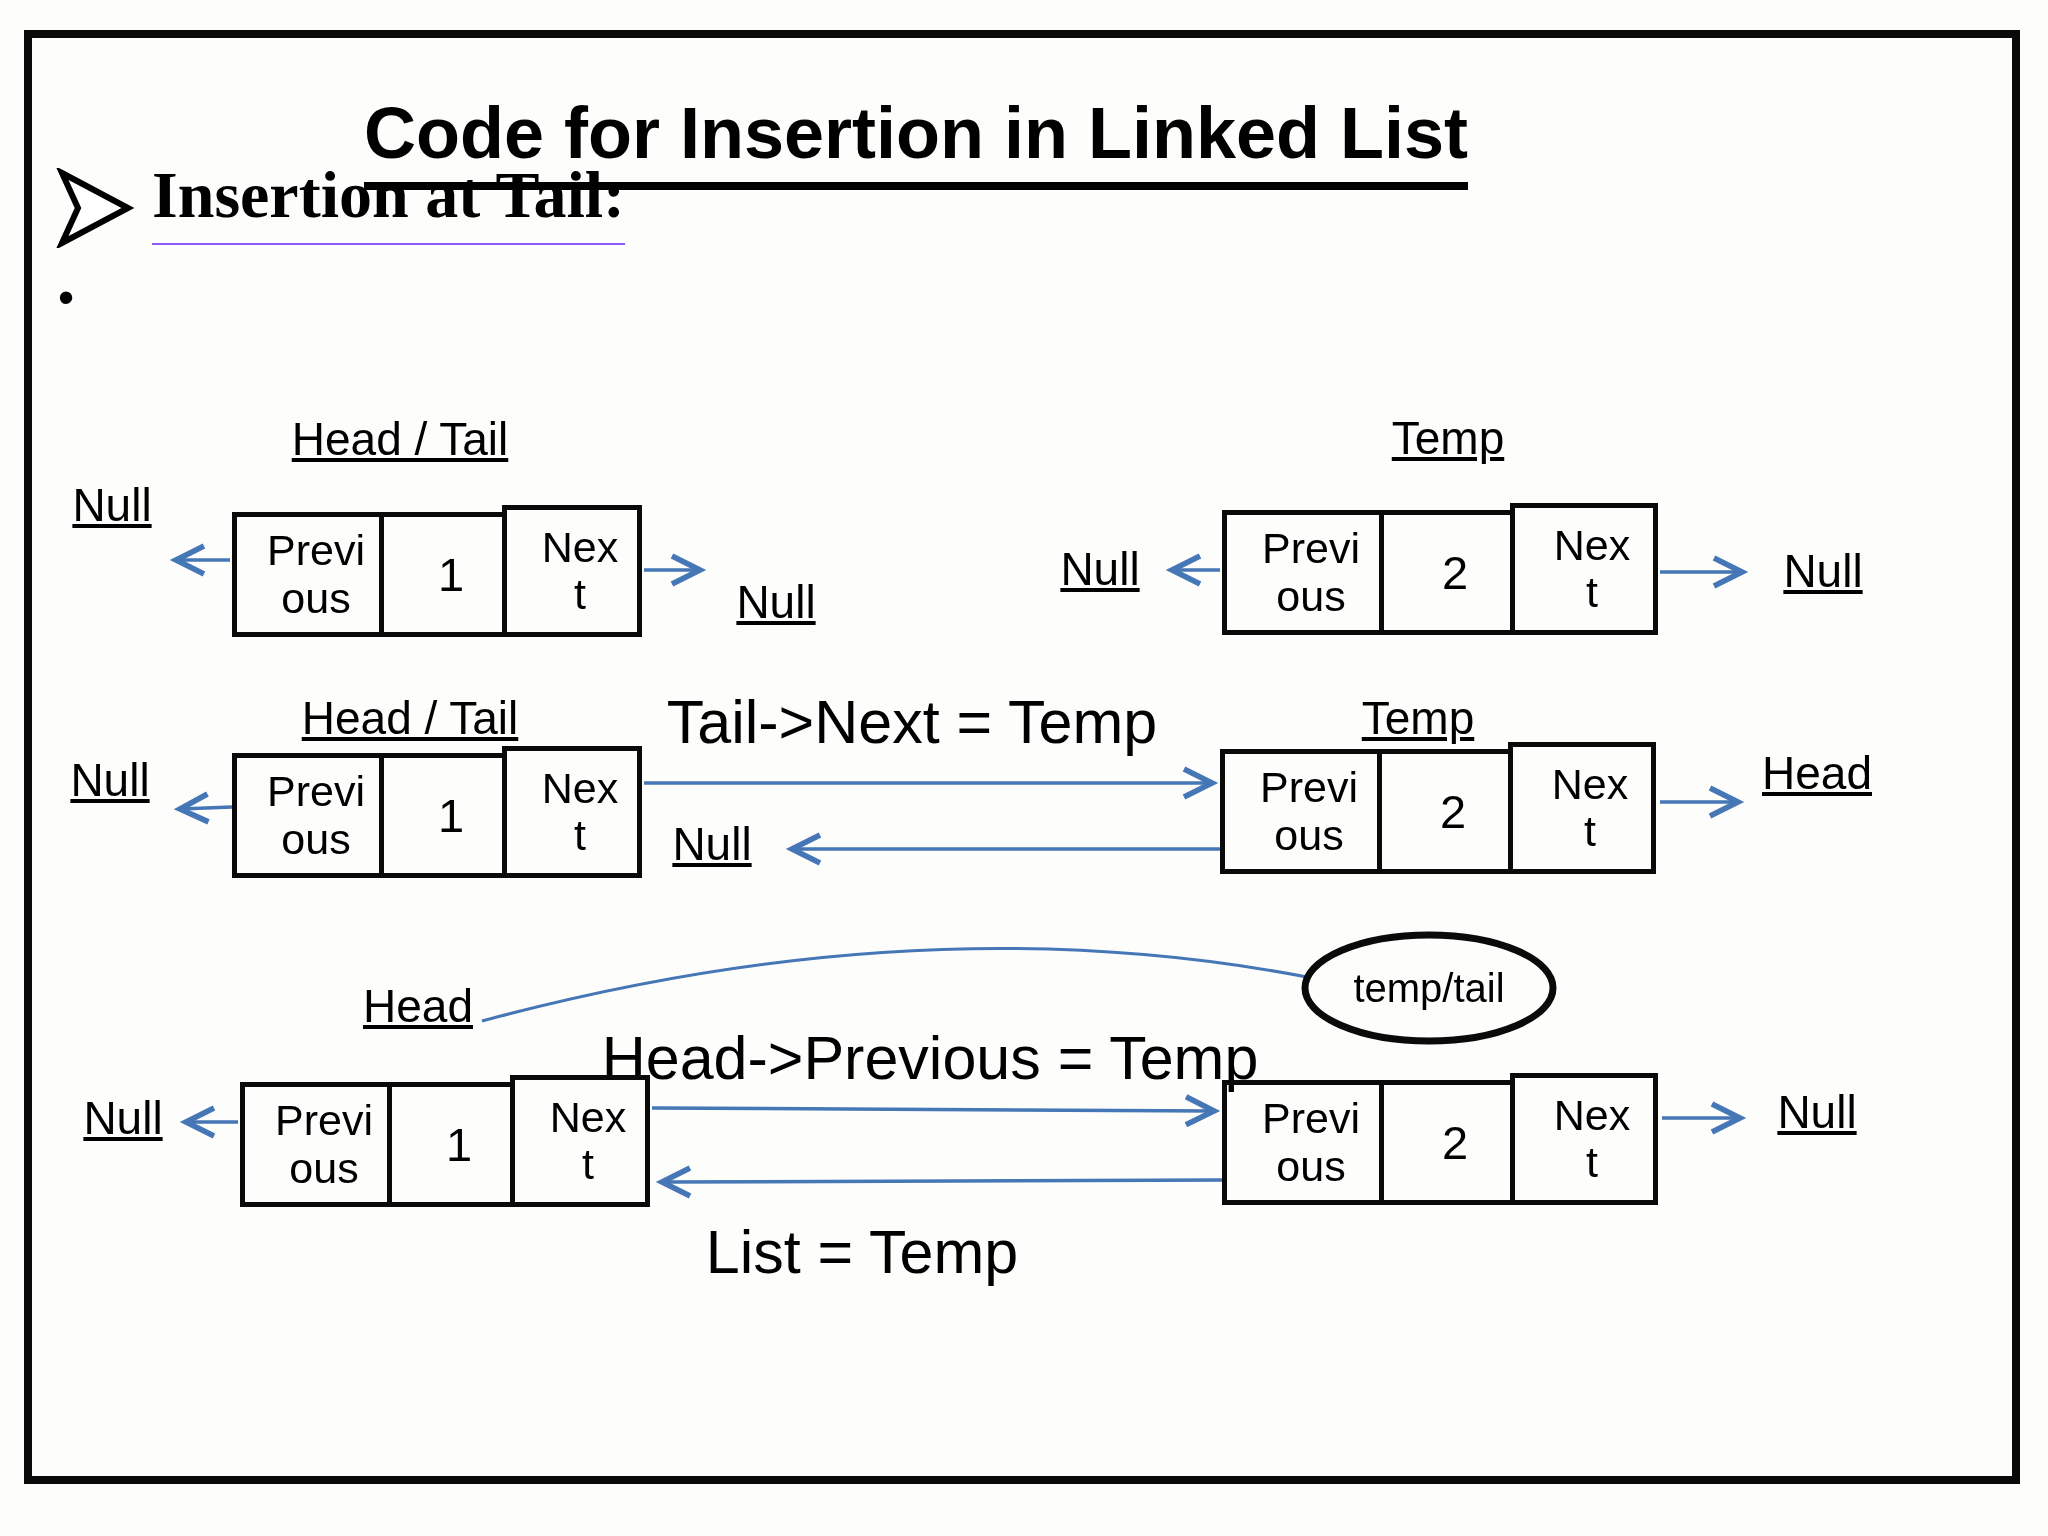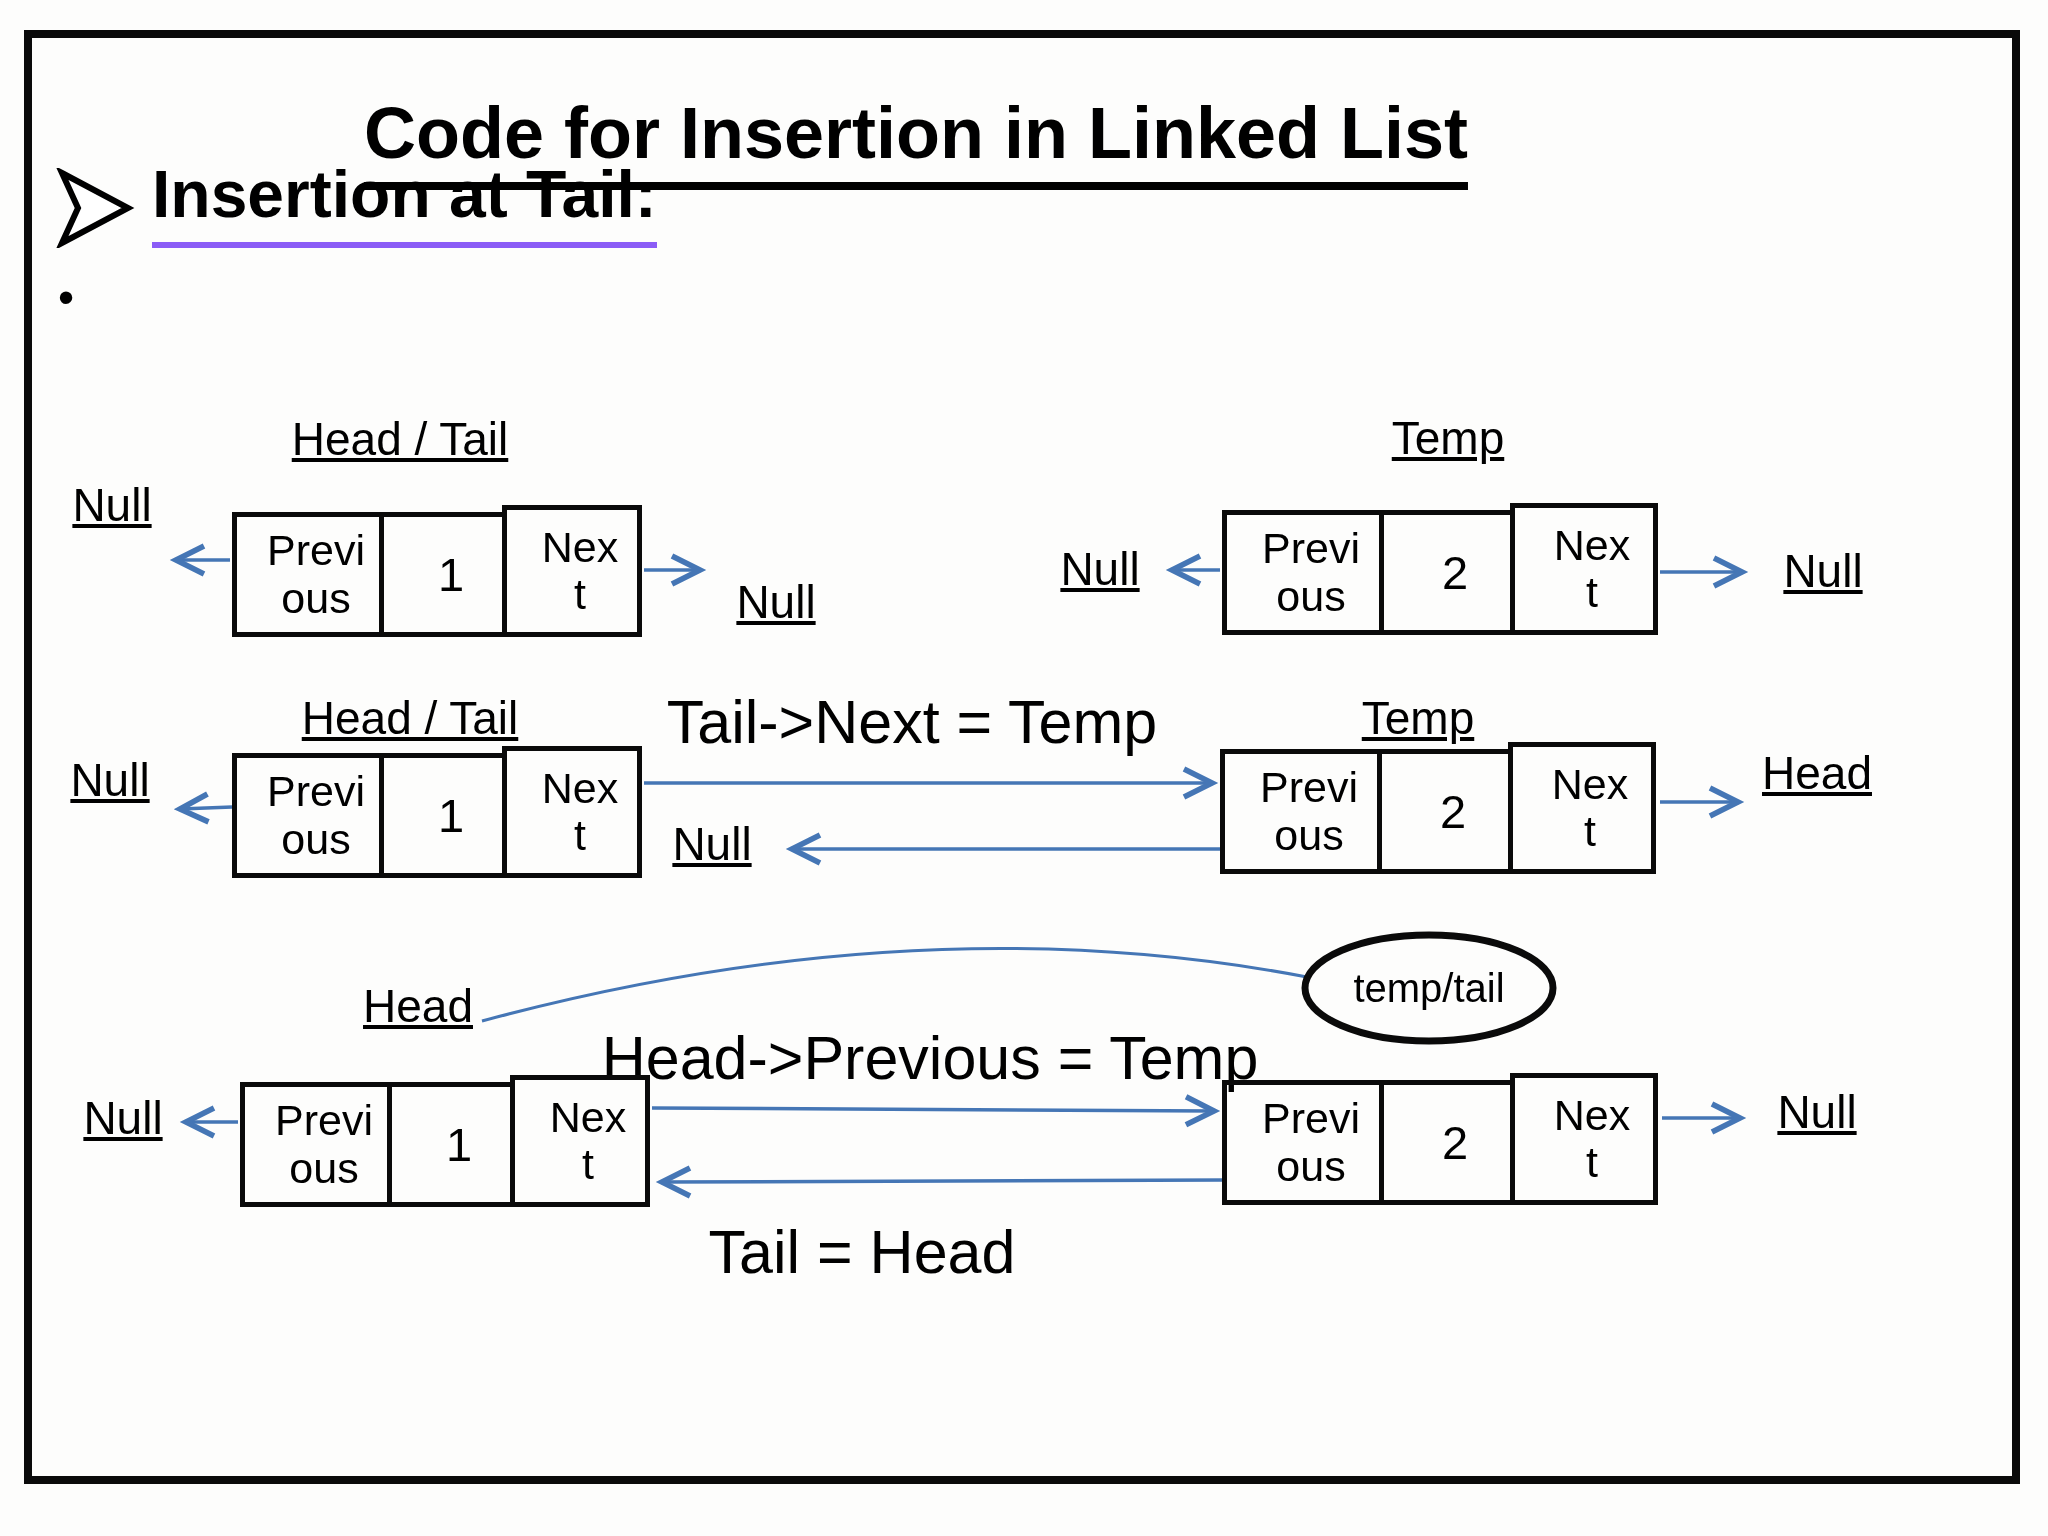--- a/index.html
+++ b/index.html
@@ -12,21 +12,21 @@
   .stage{position:relative;width:2048px;height:1536px;}
   .frame{position:absolute;left:24px;top:30px;width:1996px;height:1454px;
     border:8px solid var(--ink);box-sizing:border-box;background:transparent;}
   .abs{position:absolute;}
   .ctr{position:absolute;transform:translate(-50%,-50%);white-space:nowrap;}
 
   .title{position:absolute;left:916px;top:44px;transform:translateX(-50%);
     font-size:72px;font-weight:700;white-space:nowrap;margin-top:48px;}
   .title .u{display:inline-block;border-bottom:8px solid #000;padding-bottom:8px;}
   .heading{position:absolute;left:152px;top:156px;font-size:66px;font-weight:700;white-space:nowrap;}
-  .heading .u{display:inline-block;border-bottom:6px solid #8b5cf6;padding-bottom:10px;}
+  .heading .u{display:inline-block;border-bottom:2px solid #8b5cf6;padding-bottom:10px;font-family:Liberation Serif, serif;}
   .subbullet-glyph{position:absolute;left:58px;top:270px;font-size:46px;}
   .subbullet{position:absolute;left:152px;top:278px;font-size:45px;}
 
   .lbl{font-size:46px;text-decoration:underline;}
   .op{font-size:61px;}
 
   .node{position:absolute;width:410px;height:132px;}
   .node.wide{width:436px;}
   .node .c{position:absolute;border:5px solid var(--ink);box-sizing:border-box;
     display:flex;align-items:center;justify-content:center;text-align:center;
@@ -151,15 +151,15 @@
   </div>
   <div class="node wide" style="left:1222px;top:1073px">
     <div class="c c1">Previ
 ous</div>
     <div class="c c2">2</div>
     <div class="c c3">Nex
 t</div>
   </div>
   <div class="ctr lbl" style="left:1817px;top:1112px">Null</div>
 
-  <div class="ctr op" style="left:862px;top:1252px">Tail = Head</div>
+  <div class="ctr op" style="left:862px;top:1252px">List = Temp</div>
 
 </div>
 
 </body></html>

